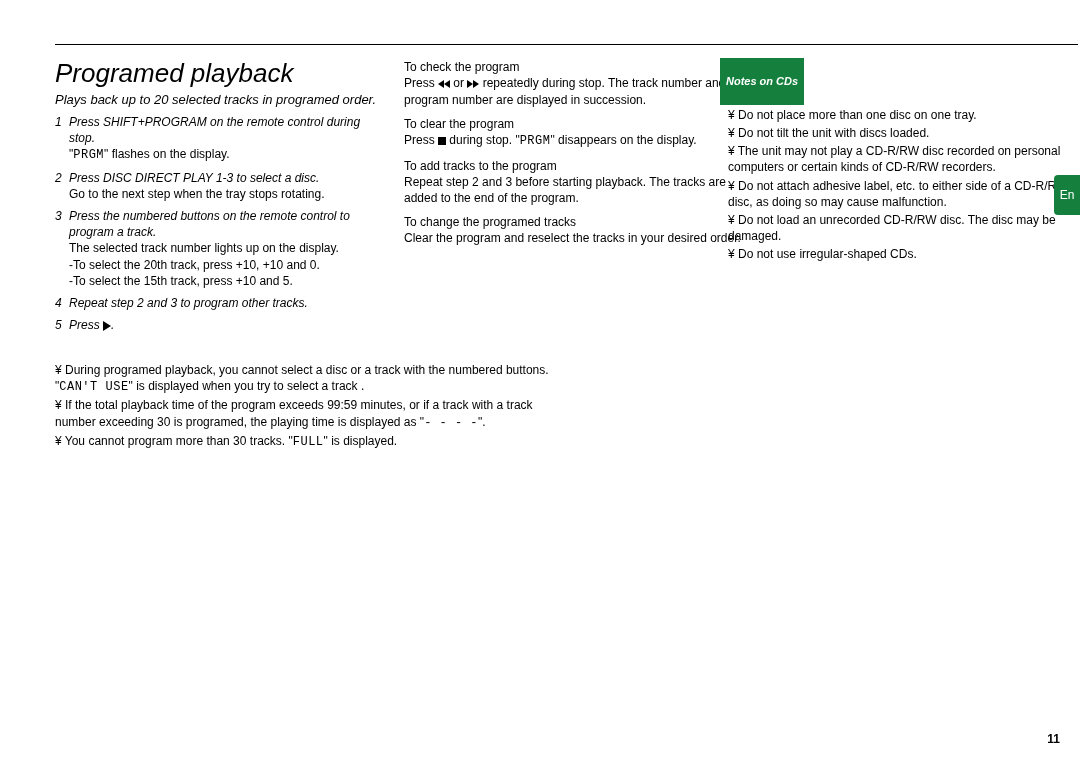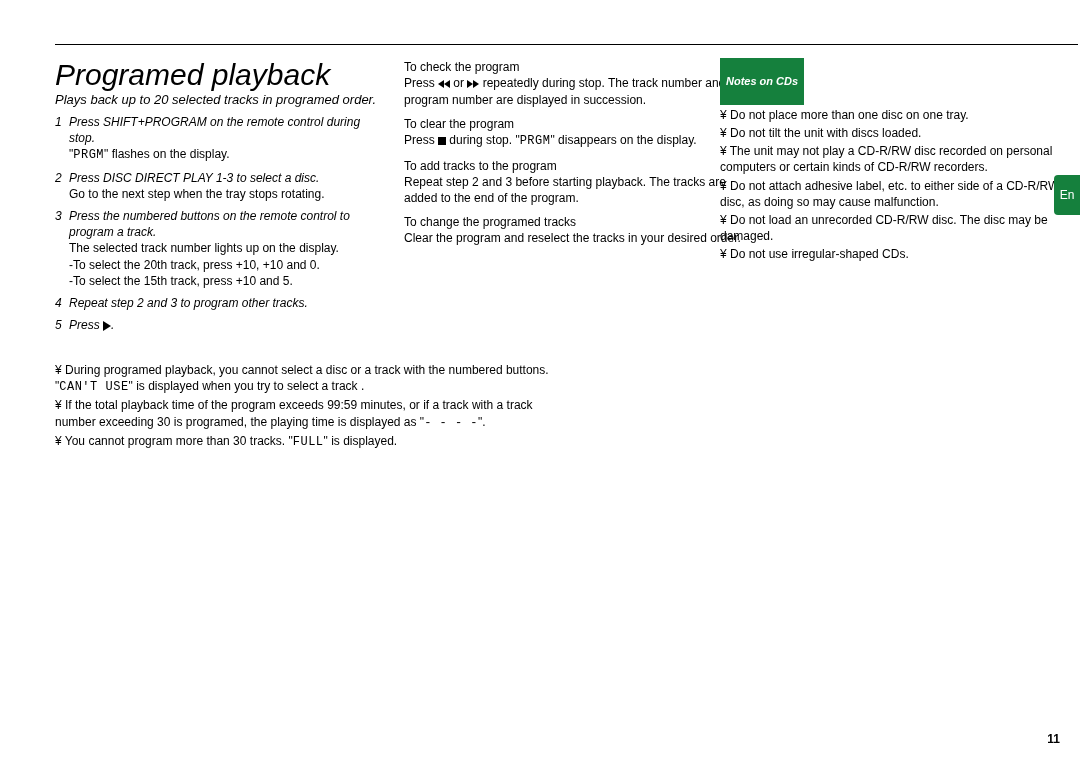--- a/index.html
+++ b/index.html
@@ -23,21 +23,21 @@
     left: 55px;
     right: 2px;
     top: 44px;
     height: 1px;
     background: #000;
   }
   .title {
     position: absolute;
     left: 55px;
     top: 58px;
-    font-size: 30px;
+    font-size: 26px;
     font-style: italic;
     font-family: Arial, Helvetica, sans-serif;
   }
   .subtitle {
     position: absolute;
     left: 55px;
     top: 92px;
     font-size: 13px;
     font-style: italic;
   }
@@ -82,21 +82,21 @@
   }
   .notes-cd-header {
     display: inline-block;
     background: #15803d;
     color: #fff;
     font-style: italic;
     font-weight: bold;
     font-size: 11px;
     padding: 16px 6px;
   }
-  .col3 p { margin: 2px 0; }
+  .col3 p { margin: 2px 8px; }
   .en-tab {
     position: absolute;
     right: 0;
     top: 175px;
     width: 26px;
     height: 40px;
     background: #15803d;
     color: #fff;
     font-size: 12px;
     display: flex;

